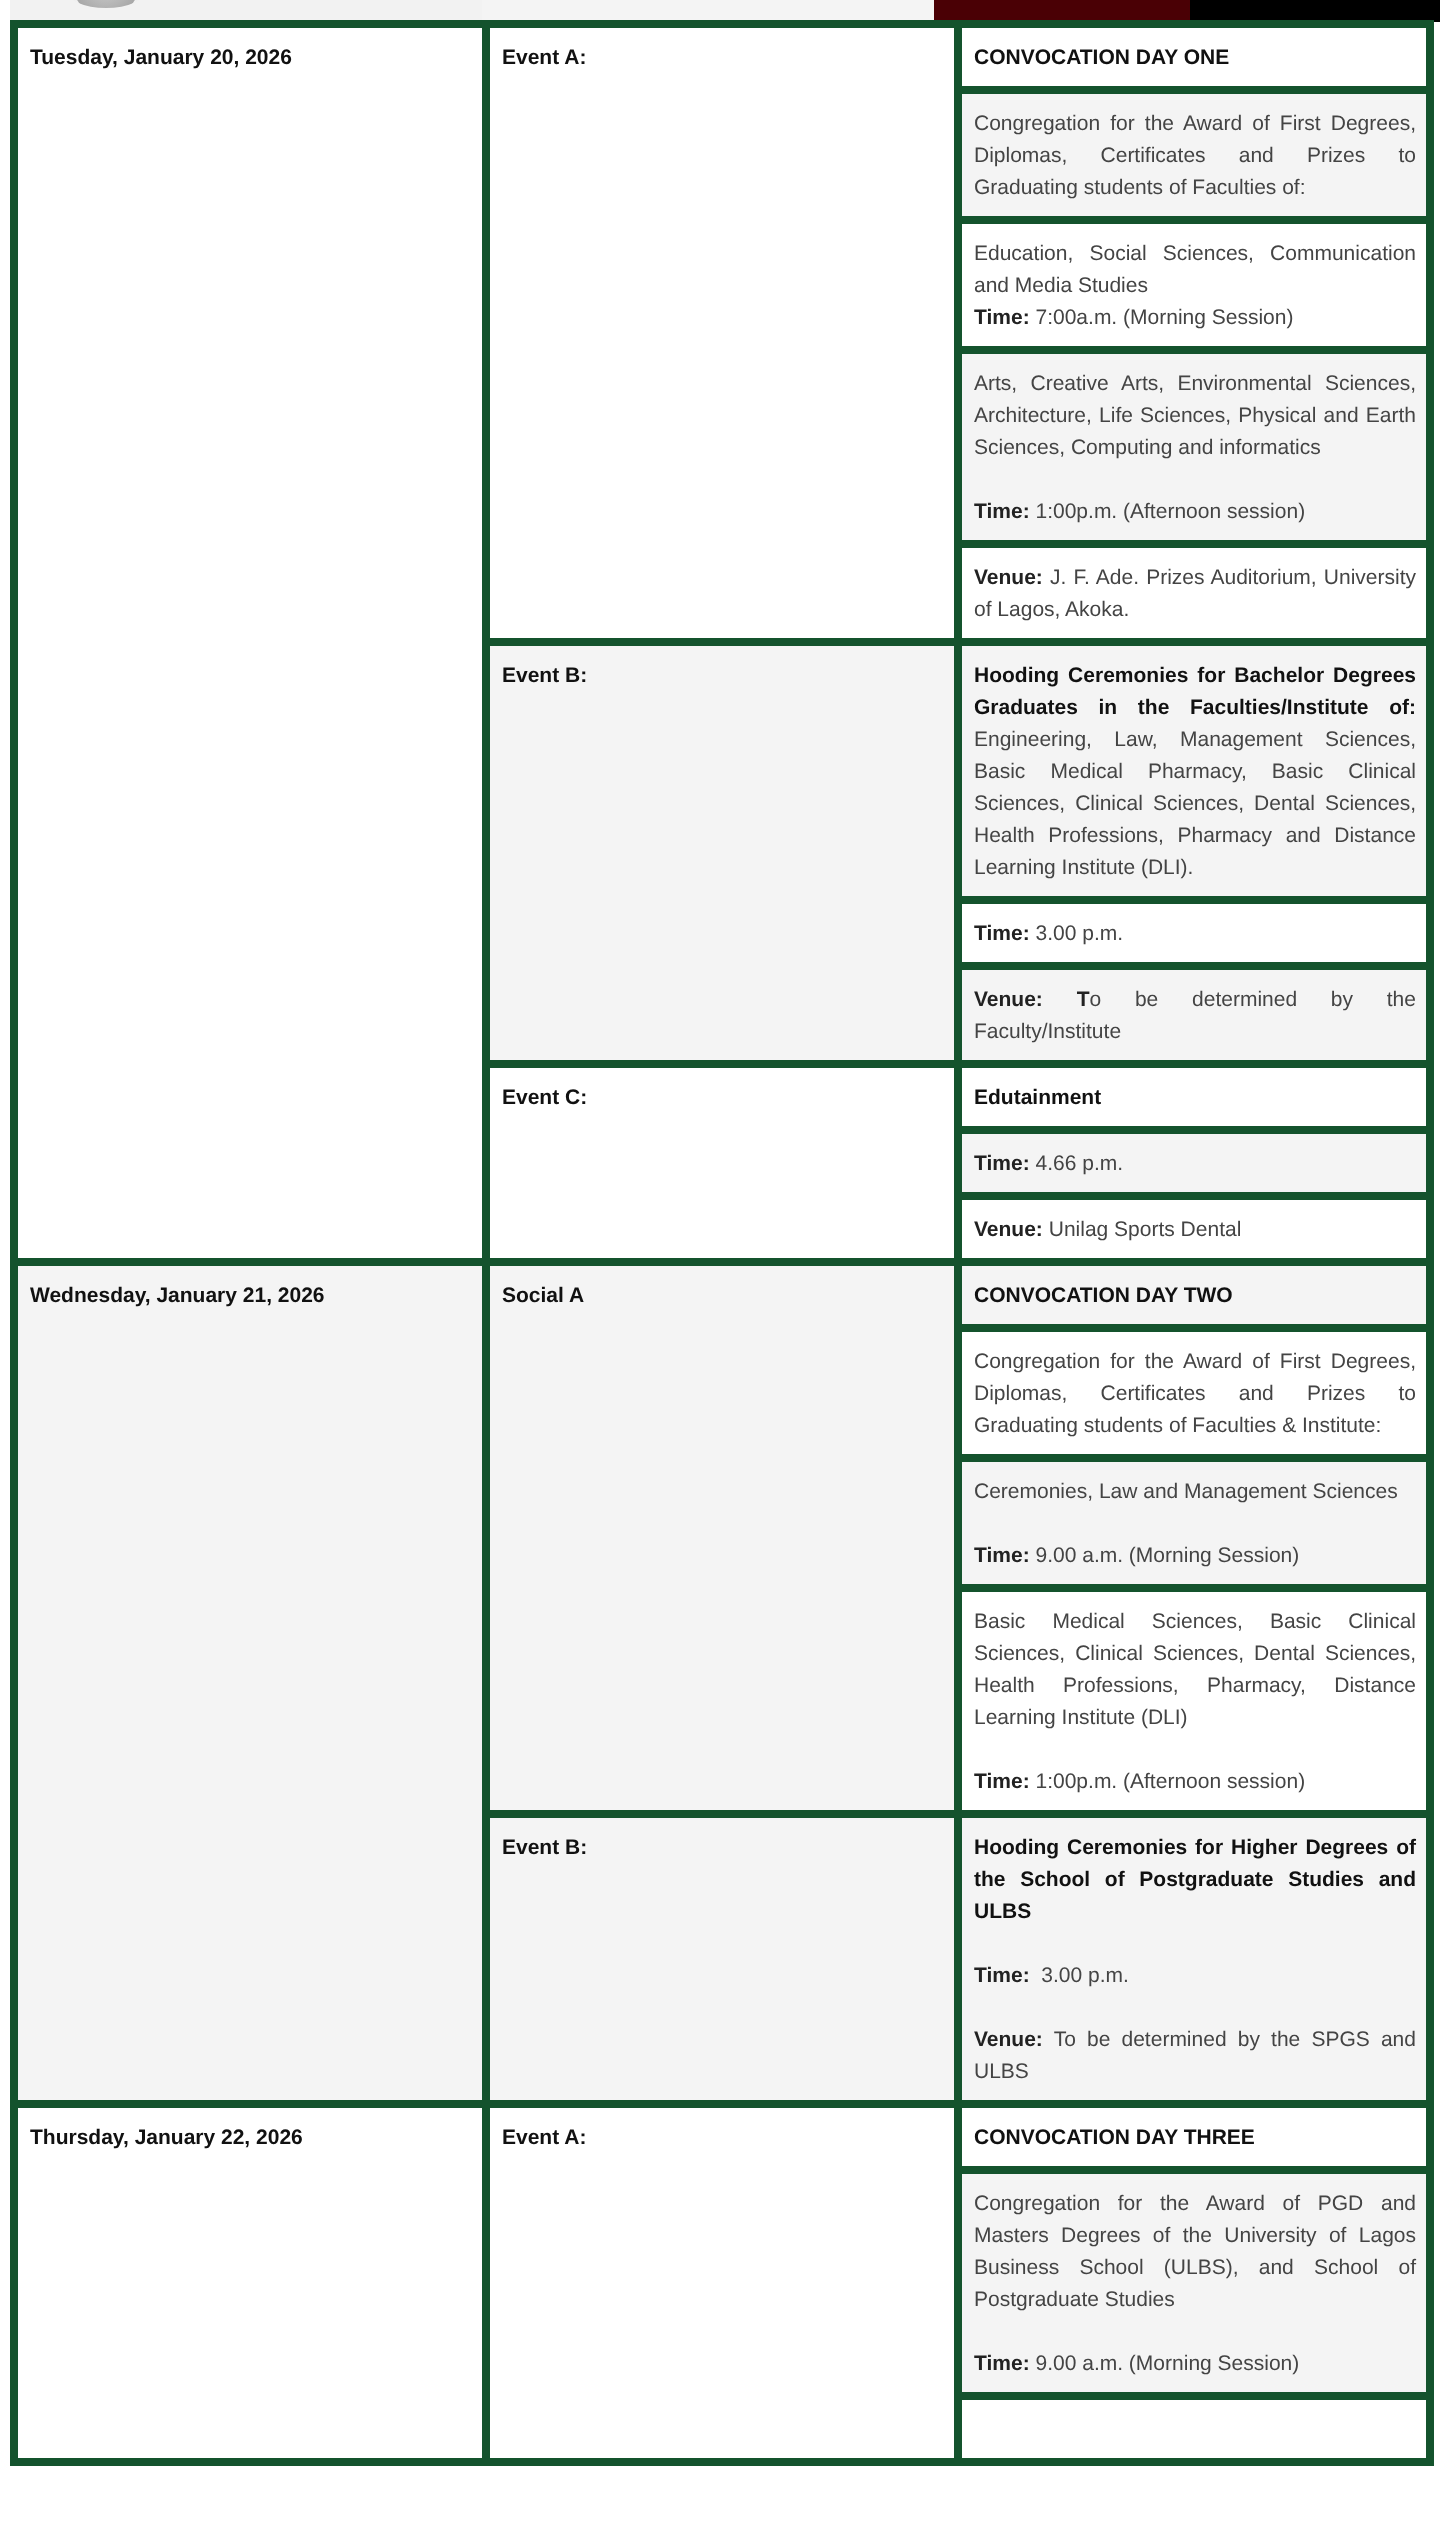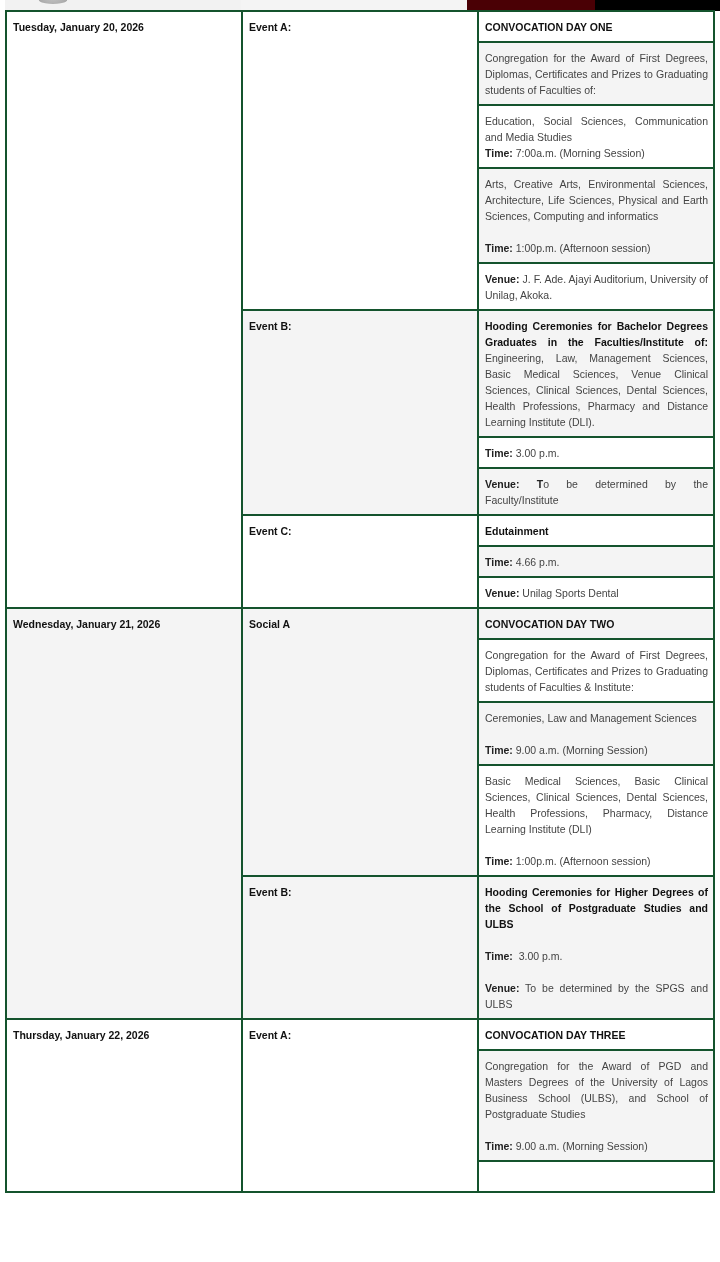--- a/index.html
+++ b/index.html
@@ -7,21 +7,21 @@
     body { font-family: "Liberation Sans", "DejaVu Sans", sans-serif; color: #333; font-size: 10.5px; position: relative; }
 
     .topbar { position: absolute; left: 0; top: 0; width: 720px; height: 11px; }
     .topbar .c1 { position: absolute; left: 5px; top: 0; width: 236px; height: 11px; background: #f2f2f2; }
     .topbar .c2 { position: absolute; left: 241px; top: 0; width: 226px; height: 11px; background: #f4f4f4; }
     .topbar .c3 { position: absolute; left: 467px; top: 0; width: 128px; height: 11px; }
     .topbar .c4 { position: absolute; left: 595px; top: 0; width: 125px; height: 11px; }
     .topbar .logo { position: absolute; left: 28px; top: -14px; width: 40px; height: 18px; border-radius: 50%; background: radial-gradient(circle at 50% 30%, #bbb, #777 70%, #eee 72%); opacity: .6; }
 
     table.sched { position: absolute; left: 5px; top: 10px; width: 708px; border-collapse: collapse; table-layout: fixed; }
-    table.sched td { border: 2px solid #14532d; vertical-align: top; padding: 7px 5px 6px 6px; line-height: 16px; }
+    table.sched td { border: 4px solid #14532d; vertical-align: top; padding: 7px 5px 6px 6px; line-height: 16px; }
     td.date { width: 236px; font-weight: bold; color: #111; font-size: 10.5px; }
     td.evt { width: 236px; font-weight: bold; color: #111; font-size: 10.5px; margin-top: 48px; }
     td.det { width: 236px; text-align: justify; color: #444; }
     td.det .h { font-weight: bold; color: #111; }
     td.det b { color: #222; }
     .bg-g { background: #f4f4f4; }
     .bg-w { background: #ffffff; }
     .gap { display: block; height: 16px; }
     td.date, td.evt { border-bottom-color: #555; }
   </style>
@@ -56,27 +56,27 @@
   </tr>
   <tr>
     <td class="det bg-g">
       <span>Arts, Creative Arts, Environmental Sciences, Architecture, Life Sciences, Physical and Earth Sciences, Computing and informatics</span>
       <span class="gap"></span>
       <b>Time:</b><span> 1:00p.m. (Afternoon session)</span>
     </td>
   </tr>
   <tr>
     <td class="det bg-w">
-      <b>Venue:</b><span> J. F. Ade. Ajayi Auditorium, University of Unilag, Akoka.</span>
+      <b>Venue:</b><span> J. F. Ade. Prizes Auditorium, University of Lagos, Akoka.</span>
     </td>
   </tr>
   <tr>
     <td class="evt bg-g" rowspan="3">Event B:</td>
     <td class="det bg-g">
-      <span class="h">Hooding Ceremonies for Bachelor Degrees Graduates in the Faculties/Institute of:</span><span> Engineering, Law, Management Sciences, Basic Medical Sciences, Venue Clinical Sciences, Clinical Sciences, Dental  Sciences, Health Professions, Pharmacy and Distance Learning Institute (DLI).</span>
+      <span class="h">Hooding Ceremonies for Bachelor Degrees Graduates in the Faculties/Institute of:</span><span> Engineering, Law, Management Sciences, Basic Medical Pharmacy, Basic Clinical Sciences, Clinical Sciences, Dental  Sciences, Health Professions, Pharmacy and Distance Learning Institute (DLI).</span>
     </td>
   </tr>
   <tr>
     <td class="det bg-w">
       <b>Time:</b><span> 3.00 p.m.</span>
     </td>
   </tr>
   <tr>
     <td class="det bg-g">
       <b>Venue:</b><b> T</b><span>o be determined by the Faculty/Institute</span>

